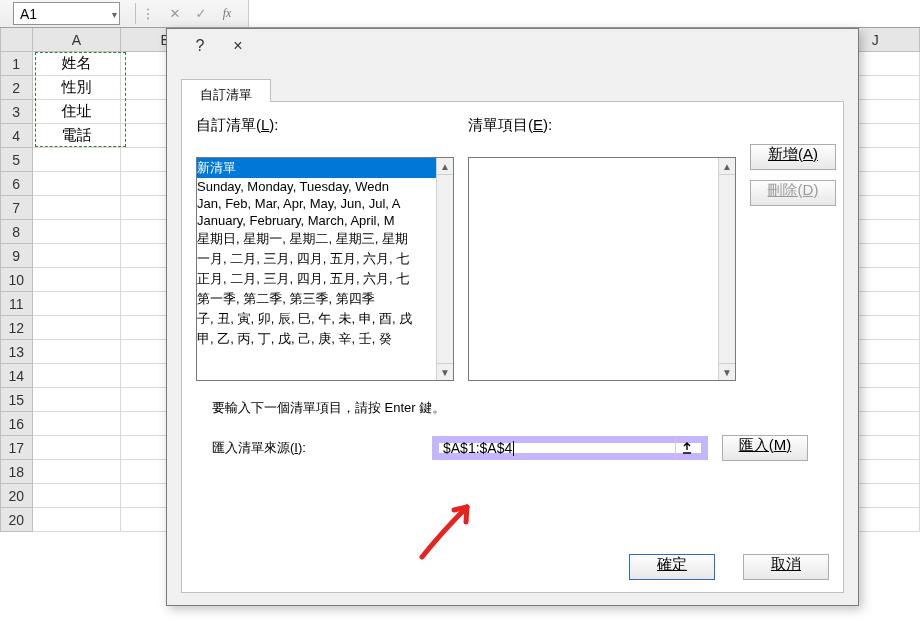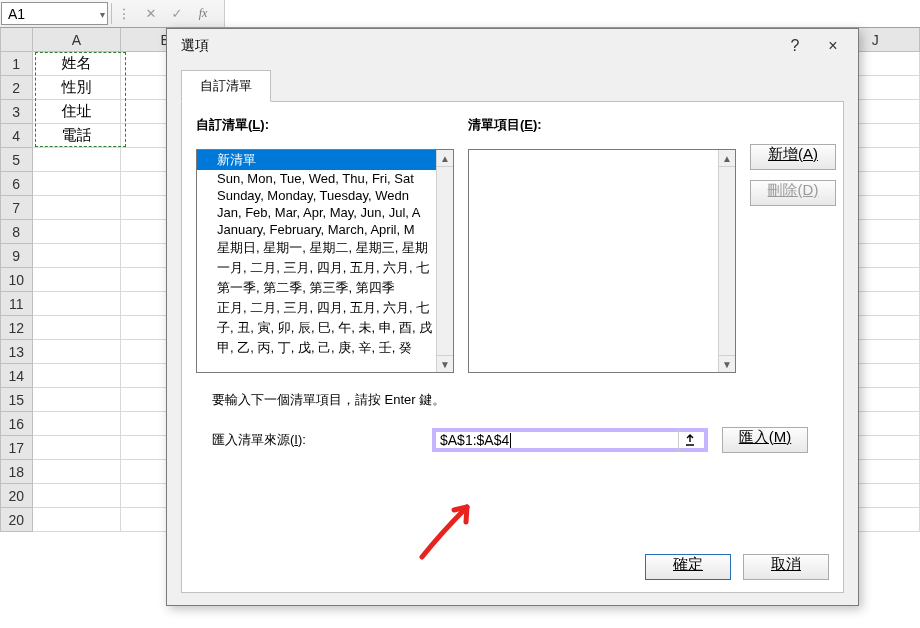--- a/index.html
+++ b/index.html
@@ -18,21 +18,21 @@
       display: flex;
       height: 28px;
       border-bottom: 1px solid #a0a0a0;
       background: linear-gradient(#f7f7f7, #ededed);
       align-items: stretch;
     }
     .namebox {
       width: 107px;
       background: #fff;
       border: 1px solid #949494;
-      margin: 2px 1px;
+      margin: 2px 13px;
       display: flex;
       align-items: center;
       padding: 0 6px;
       font-size: 14px;
       position: relative;
     }
     .namebox .dd { position: absolute; right: 2px; top: 50%; transform: translateY(-50%); color: #666; font-size: 10px; }
     .vsep { width: 1px; background: #c0c0c0; margin: 3px 2px; }
     .fbar-dots { width: 20px; display: flex; align-items: center; justify-content: center; color: #888; font-size: 13px; }
     .fbar-group { display: flex; align-items: center; gap: 4px; padding: 0 6px; color: #999; }
@@ -113,49 +113,49 @@
 
     .dlg-body { flex: 1; padding: 6px 14px 12px 14px; display: flex; flex-direction: column; }
 
     .tabstrip { display: flex; border-bottom: 1px solid #c0c0c0; }
     .tab {
       padding: 6px 18px;
       background: #fff;
       border: 1px solid #c0c0c0;
       border-bottom: 1px solid #fff;
       position: relative;
-      top: 1px;
+      top: 10px;
       font-size: 13px;
     }
 
     .tabpanel {
       background: #fff;
       border: 1px solid #c0c0c0;
       border-top: none;
       flex: 1;
       padding: 14px 14px 12px 14px;
       position: relative;
     }
 
     .cols { display: flex; gap: 14px; }
-    .section-label { font-size: 13px; margin-bottom: 15px; display: inline-block; font-weight: bold; }
+    .section-label { font-size: 15px; margin-bottom: 22px; display: inline-block; }
     .ulc { text-decoration: underline; }
     .listbox {
       width: 258px;
       height: 224px;
       border: 1px solid #7a7a7a;
       background: #fff;
       overflow: hidden;
       position: relative;
       font-size: 13px;
     }
     .listbox .sb { position: absolute; right: 0; top: 0; width: 17px; height: 100%; background: #f0f0f0; border-left: 1px solid #d0d0d0; }
     .listbox .sb .arr { height: 17px; display: flex; align-items: center; justify-content: center; font-size: 10px; color: #606060; border-bottom: 1px solid #d0d0d0; }
     .listbox .sb .arr.dn { position: absolute; bottom: 0; width: 100%; border-top: 1px solid #d0d0d0; border-bottom: none; }
-    .list-item { padding: 1px 20px; white-space: nowrap; overflow: hidden; }
+    .list-item { padding: 1px 0; white-space: nowrap; overflow: hidden; }
     .list-item.selected { background: #0078d7; color: #fff; }
 
     .textarea-box {
       width: 268px;
       height: 224px;
       border: 1px solid #7a7a7a;
       background: #fff;
       position: relative;
     }
     .textarea-box .sb { position: absolute; right: 0; top: 0; width: 17px; height: 100%; background: #f0f0f0; border-left: 1px solid #d0d0d0; }
@@ -178,41 +178,41 @@
     .btn.disabled { color: #9a9a9a; }
     .btn.default { border: 1.5px solid #2a6fb5; }
 
     .hint { margin: 18px 0 18px 16px; font-size: 13px; }
 
     .importrow { display: flex; align-items: center; gap: 0; margin-left: 16px; margin-top: 15px; }
     .importrow .lbl { width: 220px; }
     .refinput {
       width: 276px;
       height: 24px;
-      border: 4px solid #c4b5fd;
+      border: 7px solid #c4b5fd;
       background: #fff;
       display: flex;
       align-items: center;
       padding: 0 4px;
       position: relative;
       font-size: 14px;
     }
     .refinput .caret { border-right: 1px solid #000; height: 15px; margin-left: 1px; }
     .refinput .pick {
       width: 22px; height: 22px;
       border-left: 1px solid #ccc;
       display: flex; align-items: center; justify-content: center;
       margin-left: auto;
       font-size: 14px; font-weight: bold;
     }
 
     .footer {
       display: flex;
       justify-content: flex-end;
-      gap: 12px;
+      gap: 28px;
       position: absolute;
       right: 14px;
       bottom: 12px;
     }
 
     
     .arrow {
       position: absolute;
       width: 80px;
       height: 70px;
@@ -513,48 +513,46 @@
         <div class="cell colgen"></div>
         <div class="cell colgen"></div>
       </div>
     </div>
 
   <div class="marquee" style="left:35px; top:24px; width:91px; height:95px;"></div>
 </div>
 
 <div class="dialog">
   <div class="titlebar">
-    <span class="titlebar-title">選項</span>
     <div class="titlebar-btn">?</div>
     <div class="titlebar-btn">
       <span>×</span>
     </div>
   </div>
   <div class="dlg-body">
     <div class="tabstrip">
       <div class="tab">自訂清單</div>
     </div>
     <div class="tabpanel">
 
       <div class="cols">
         <div>
           <span class="section-label">
             <span>自訂清單(</span><span class="ulc">L</span><span>):</span>
           </span>
           <div class="listbox">
             <div id="listitems">
                 <div class="list-item selected">新清單</div>
-                <div class="list-item">Sun, Mon, Tue, Wed, Thu, Fri, Sat</div>
                 <div class="list-item">Sunday, Monday, Tuesday, Wedn</div>
                 <div class="list-item">Jan, Feb, Mar, Apr, May, Jun, Jul, A</div>
                 <div class="list-item">January, February, March, April, M</div>
                 <div class="list-item">星期日, 星期一, 星期二, 星期三, 星期</div>
                 <div class="list-item">一月, 二月, 三月, 四月, 五月, 六月, 七</div>
+                <div class="list-item">正月, 二月, 三月, 四月, 五月, 六月, 七</div>
                 <div class="list-item">第一季, 第二季, 第三季, 第四季</div>
-                <div class="list-item">正月, 二月, 三月, 四月, 五月, 六月, 七</div>
                 <div class="list-item">子, 丑, 寅, 卯, 辰, 巳, 午, 未, 申, 酉, 戌</div>
                 <div class="list-item">甲, 乙, 丙, 丁, 戊, 己, 庚, 辛, 壬, 癸</div>
               </div>
             <div class="sb">
               <div class="arr">▲</div>
               <div class="arr dn">▼</div>
             </div>
           </div>
         </div>
 

